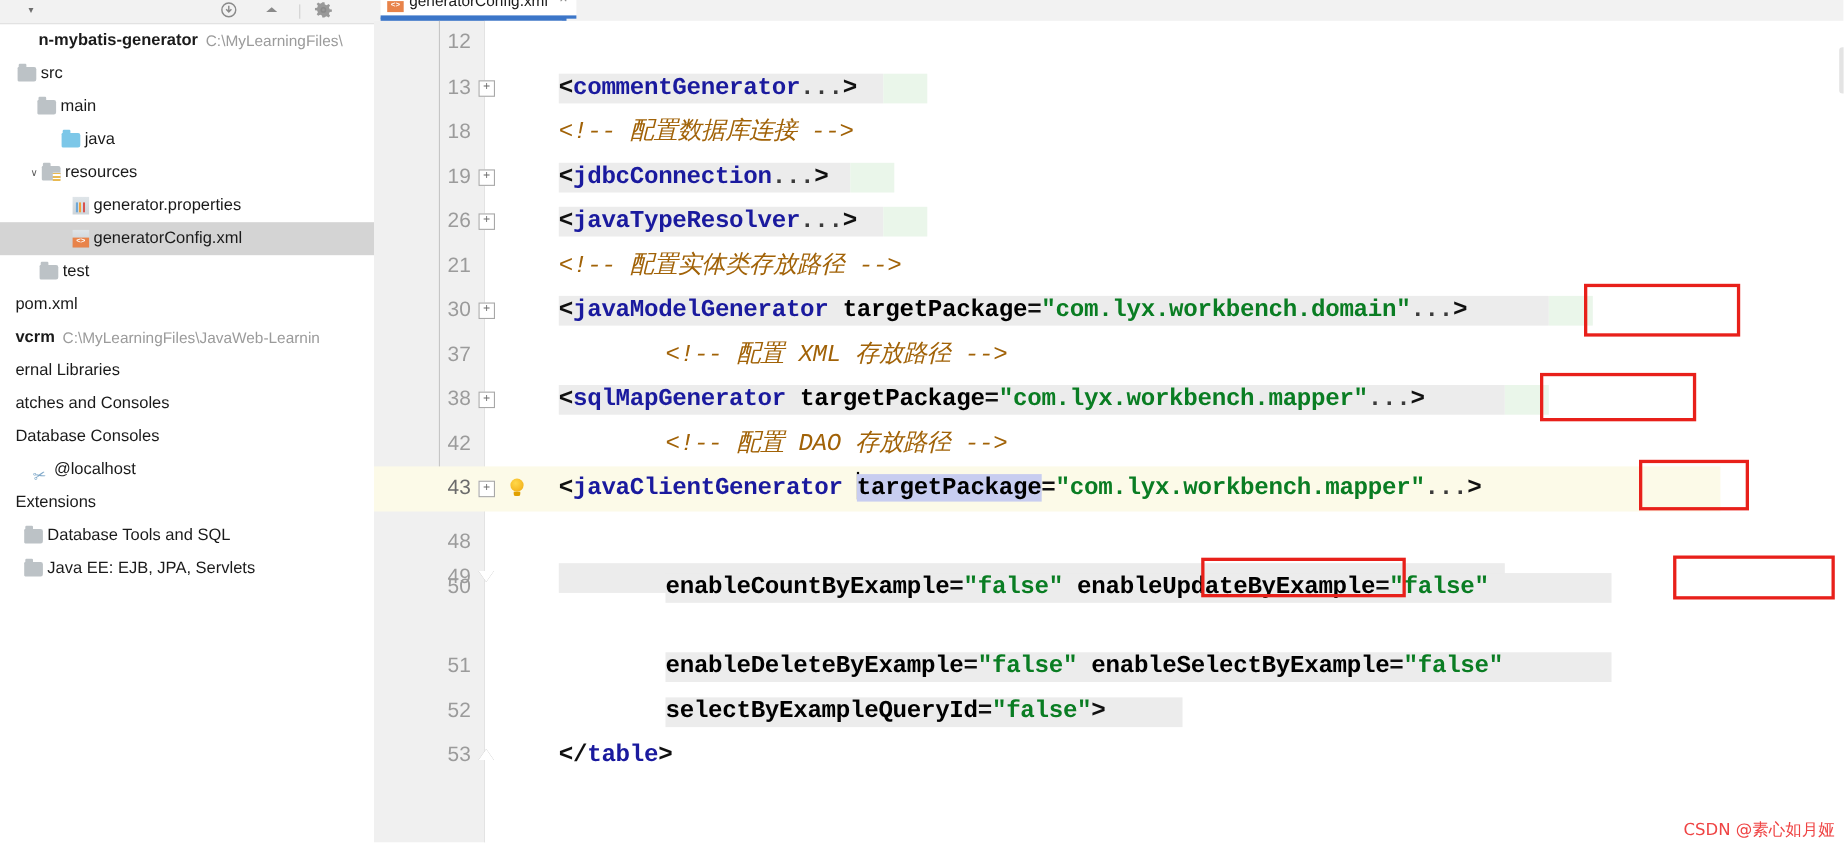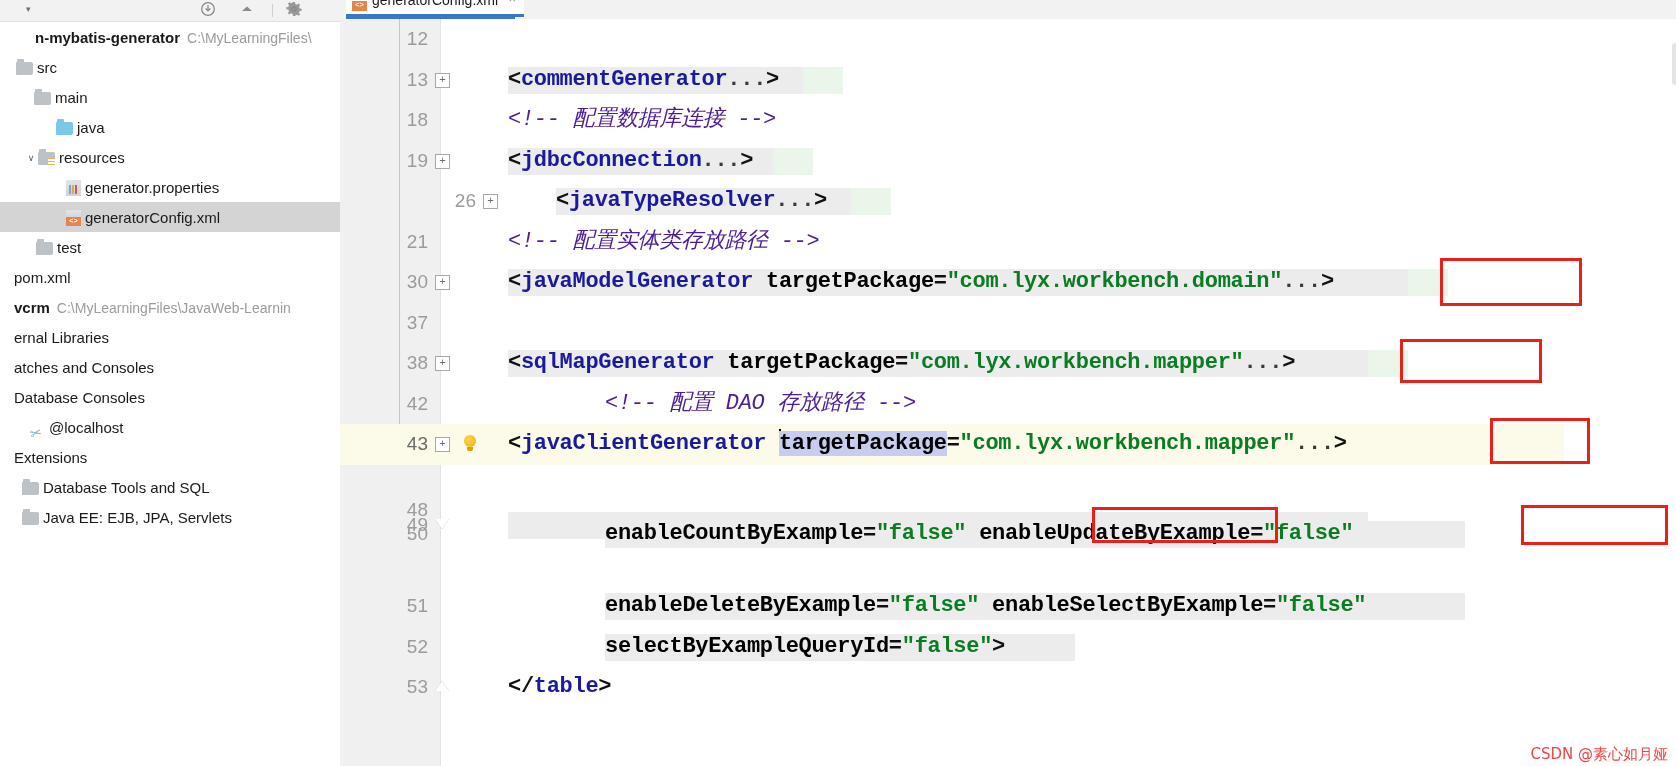--- a/index.html
+++ b/index.html
@@ -194,21 +194,21 @@
     font-family: "Liberation Mono", monospace;
     font-size: 22px; letter-spacing: -0.3px;
   }
   .code.ind1 { left: 168px; }
   .code.ind2 { left: 265px; }
 
   .tag    { color: #1a1a9e; font-weight: bold; }
   .punct  { color: #101010; font-weight: bold; }
   .attr   { color: #000000; font-weight: bold; }
   .val    { color: #0a7d23; font-weight: bold; }
-  .cmt    { color: #4c1d95; font-style: italic; font-weight: normal; }
+  .cmt    { color: #a16207; font-style: italic; font-weight: normal; }
   .dots   { color: #3a3a3a; font-weight: bold; }
 
   
   .foldbg {
     position: absolute; height: 27px; top: 7px;
     background: #ececec; z-index: 0;
   }
   .foldbg.grn { background: #eaf6ea; }
   .codewrap { position: relative; z-index: 1; }
 
@@ -323,59 +323,60 @@
           <div class="lnum">18</div>
           <div class="code ind1"><span class="codewrap"><span class="cmt">&lt;!-- 配置数据库连接 --&gt;</span></span></div>
         </div>
         <div class="row" style="top: 121.5px;">
           <div class="lnum">19</div>
           <div class="fold">+</div>
           <div class="foldbg" style="left: 168px; width: 265px;"></div>
           <div class="foldbg grn" style="left: 433px; width: 40px;"></div>
           <div class="code ind1"><span class="codewrap"><span class="punct">&lt;</span><span class="tag">jdbcConnection</span><span class="dots">...</span><span class="punct">&gt;</span></span></div>
         </div>
-        <div class="row" style="top: 162px; margin-left: 48px;">
+        <div class="row" style="top: 162px;">
           <div class="lnum">26</div>
           <div class="fold">+</div>
           <div class="foldbg" style="left: 168px; width: 295px;"></div>
           <div class="foldbg grn" style="left: 463px; width: 40px;"></div>
           <div class="code ind1"><span class="codewrap"><span class="punct">&lt;</span><span class="tag">javaTypeResolver</span><span class="dots">...</span><span class="punct">&gt;</span></span></div>
         </div>
         <div class="row" style="top: 202.5px;">
           <div class="lnum">21</div>
           <div class="code ind1"><span class="codewrap"><span class="cmt">&lt;!-- 配置实体类存放路径 --&gt;</span></span></div>
         </div>
         <div class="row" style="top: 243px;">
           <div class="lnum">30</div>
           <div class="fold">+</div>
           <div class="foldbg" style="left: 168px; width: 900px;"></div>
           <div class="foldbg grn" style="left: 1068px; width: 40px;"></div>
           <div class="code ind1"><span class="codewrap"><span class="punct">&lt;</span><span class="tag">javaModelGenerator</span><span class="punct"> </span><span class="attr">targetPackage</span><span class="punct">=</span><span class="val">"com.lyx.workbench.domain"</span><span class="dots">...</span><span class="punct">&gt;</span></span></div>
         </div>
         <div class="row" style="top: 283.5px;">
           <div class="lnum">37</div>
+          <div class="code ind2"><span class="codewrap"><span class="cmt">&lt;!-- 配置 XML 存放路径 --&gt;</span></span></div>
         </div>
         <div class="row" style="top: 324px;">
           <div class="lnum">38</div>
           <div class="fold">+</div>
           <div class="foldbg" style="left: 168px; width: 860px;"></div>
           <div class="foldbg grn" style="left: 1028px; width: 40px;"></div>
           <div class="code ind1"><span class="codewrap"><span class="punct">&lt;</span><span class="tag">sqlMapGenerator</span><span class="punct"> </span><span class="attr">targetPackage</span><span class="punct">=</span><span class="val">"com.lyx.workbench.mapper"</span><span class="dots">...</span><span class="punct">&gt;</span></span></div>
         </div>
         <div class="row" style="top: 364.5px;">
           <div class="lnum">42</div>
           <div class="code ind2"><span class="codewrap"><span class="cmt">&lt;!-- 配置 DAO 存放路径 --&gt;</span></span></div>
         </div>
         <div class="row current" style="top: 405px;">
           <div class="lnum cur">43</div>
           <div class="fold">+</div>
           <div class="bulb"></div>
           <div class="code ind1"><span class="codewrap"><span class="punct">&lt;</span><span class="tag">javaClientGenerator</span><span class="punct"> </span><span class="caret"></span><span class="attr sel">targetPackage</span><span class="punct">=</span><span class="val">"com.lyx.workbench.mapper"</span><span class="dots">...</span><span class="punct">&gt;</span></span></div>
         </div>
-        <div class="row" style="top: 471px;">
+        <div class="row" style="top: 454px;">
           <div class="lnum">48</div>
         </div>
         <div class="row" style="top: 486px; padding-left: 29px;">
           <div class="lnum">49</div>
           <div class="fold tri"></div>
           <div class="foldbg" style="left: 168px; width: 860px;"></div>
         </div>
         <div class="row" style="top: 495px; padding-left: 22px;">
           <div class="lnum">50</div>
           <div class="foldbg" style="left: 265px; width: 860px;"></div>

